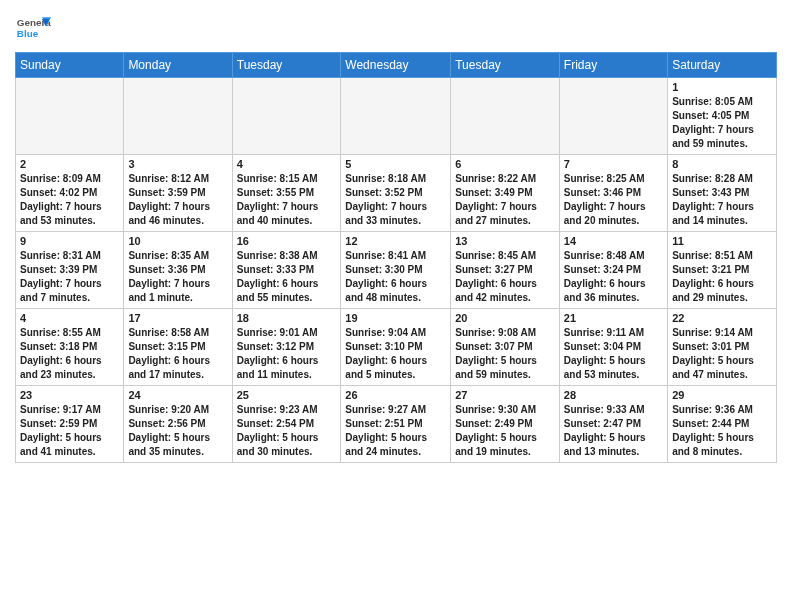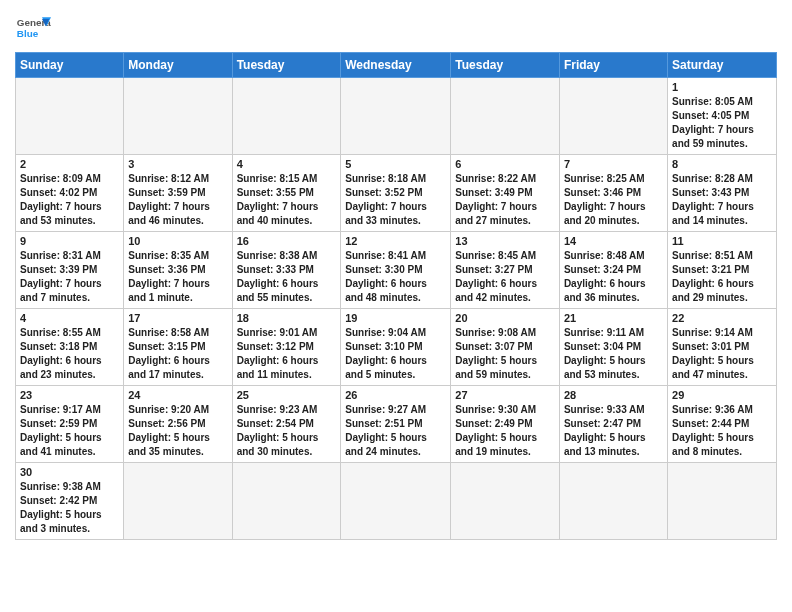--- a/index.html
+++ b/index.html
@@ -45,21 +45,21 @@
     
     .calendar {
       width: 100%;
       border-collapse: collapse;
       border: 1px solid #ccc;
     }
     .calendar th {
       background: #2979CC;
       color: #fff;
       font-size: 12px;
-      font-weight: bold;
+      font-weight: normal;
       padding: 5px 4px;
       text-align: left;
       border: 1px solid #5599DD;
     }
     .calendar td {
       vertical-align: top;
       border: 1px solid #ccc;
       padding: 3px 4px;
       font-size: 9.5px;
       color: #222;
@@ -244,27 +244,15 @@
           </td>
           <td>
             <span class="day-num">28</span>
             <div class="day-info">Sunrise: 9:33 AM<br>Sunset: 2:47 PM<br>Daylight: 5 hours and 13 minutes.</div>
           </td>
           <td>
             <span class="day-num">29</span>
             <div class="day-info">Sunrise: 9:36 AM<br>Sunset: 2:44 PM<br>Daylight: 5 hours and 8 minutes.</div>
           </td>
         </tr>
-        <tr>
-          <td>
-            <span class="day-num">30</span>
-            <div class="day-info">Sunrise: 9:38 AM<br>Sunset: 2:42 PM<br>Daylight: 5 hours and 3 minutes.</div>
-          </td>
-          <td class="last-row"></td>
-          <td class="last-row"></td>
-          <td class="last-row"></td>
-          <td class="last-row"></td>
-          <td class="last-row"></td>
-          <td class="last-row"></td>
-        </tr>
       </tbody>
   </table>
 </div>
 
 </body></html>

